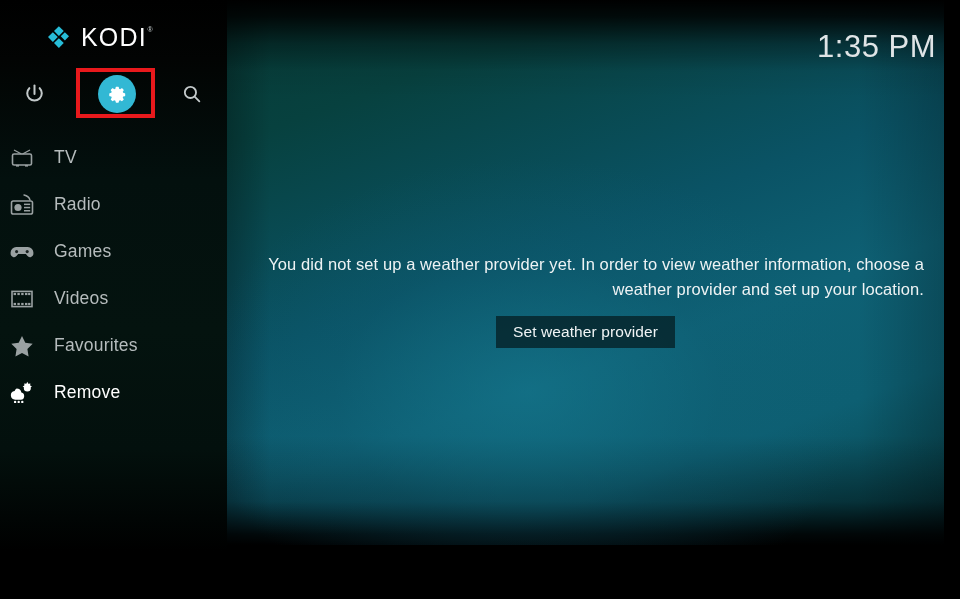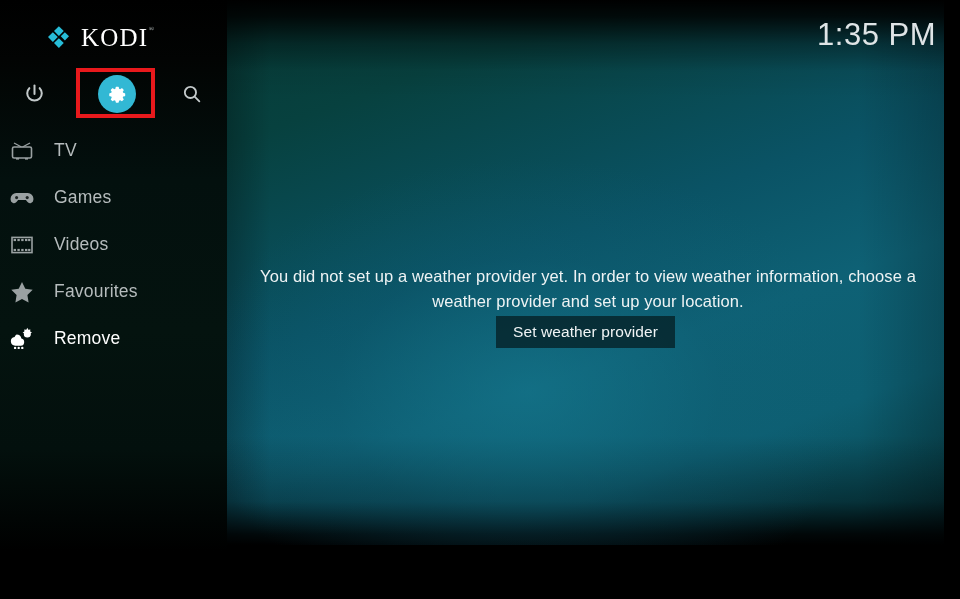--- a/index.html
+++ b/index.html
@@ -83,21 +83,20 @@
   }
 
   
   #logo-row {
     position: absolute;
     left: 42px;
     top: 22px;
     display: flex;
     align-items: center;
     gap: 9px;
-    font-family: Liberation Serif, serif;
   }
   #logo-mark { width: 30px; height: 30px; display: block; }
   #logo-text {
     color: #ffffff;
     font-size: 25px;
     letter-spacing: 1.2px;
     font-weight: 400;
     line-height: 1;
     position: relative;
   }
@@ -146,21 +145,21 @@
     height: 50px;
     border: 4px solid #e8191c;
     box-sizing: border-box;
     pointer-events: none;
   }
 
   
   #menu {
     position: absolute;
     left: 0;
-    top: 127px;
+    top: 134px;
     width: 227px;
     text-align: center;
   }
   .menu-item {
     position: relative;
     height: 47px;
     display: flex;
     align-items: center;
     cursor: pointer;
   }
@@ -179,35 +178,35 @@
     color: #b6bcbd;
     letter-spacing: 0.2px;
     white-space: nowrap;
   }
   .menu-item.selected .menu-label { color: #ffffff; }
 
   
   #clock {
     position: absolute;
     right: 24px;
-    top: 19px;
+    top: 31px;
     color: #dfe4e6;
     font-size: 31px;
     letter-spacing: 0.5px;
     line-height: 1;
     white-space: nowrap;
   }
 
   
   #message-block {
     position: absolute;
     left: 252px;
-    top: 264px;
+    top: 252px;
     width: 672px;
-    text-align: center;
+    text-align: right;
   }
   #message-text {
     color: #eef3f4;
     font-size: 16.5px;
     line-height: 25px;
     letter-spacing: 0.1px;
   }
   #button-row {
     position: absolute;
     left: 227px;
@@ -301,20 +300,33 @@
             <path d="M12.5 9 L5 5" stroke="#9aa1a2" stroke-width="1.3" fill="none"></path>
             <path d="M13.5 9 L21 5" stroke="#9aa1a2" stroke-width="1.3" fill="none"></path>
             <rect x="3.5" y="9" width="19" height="11" rx="1.6" ry="1.6" stroke="#9aa1a2" stroke-width="1.6" fill="none"></rect>
             <rect x="7" y="20" width="3" height="1.6" fill="#9aa1a2"></rect>
             <rect x="16" y="20" width="3" height="1.6" fill="#9aa1a2"></rect>
           </svg>
         </span>
         <span class="menu-label">TV</span>
       </div>
 
+      <div class="menu-item">
+        <span class="menu-icon">
+          <svg width="26" height="26" viewBox="0 0 26 26">
+            <path d="M15 3 C19 4 20.5 6 21 8" stroke="#9aa1a2" stroke-width="1.4" fill="none" stroke-linecap="round"></path>
+            <rect x="2.5" y="9" width="21" height="13" rx="1.8" ry="1.8" stroke="#9aa1a2" stroke-width="1.6" fill="none"></rect>
+            <circle cx="9" cy="15.5" r="3.6" fill="#9aa1a2"></circle>
+            <rect x="15" y="11.6" width="6.2" height="1.5" fill="#9aa1a2"></rect>
+            <rect x="15" y="14.8" width="6.2" height="1.5" fill="#9aa1a2"></rect>
+            <rect x="15" y="18" width="6.2" height="1.5" fill="#9aa1a2"></rect>
+          </svg>
+        </span>
+        <span class="menu-label">Radio</span>
+      </div>
 
       <div class="menu-item">
         <span class="menu-icon">
           <svg width="26" height="26" viewBox="0 0 26 26">
             <path fill="#9aa1a2" d="M7.2 8 h11.6 a5.6 5.6 0 0 1 5.6 5.6 v1.2 a3.4 3.4 0 0 1 -6.1 2 l-1.4-1.9 h-7.8 l-1.4 1.9 a3.4 3.4 0 0 1 -6.1 -2 v-1.2 A5.6 5.6 0 0 1 7.2 8 z"></path>
             <circle cx="7.6" cy="12.6" r="1.55" fill="#1b2322"></circle>
             <circle cx="18.2" cy="12.6" r="1.55" fill="#1b2322"></circle>
           </svg>
         </span>
         <span class="menu-label">Games</span>

